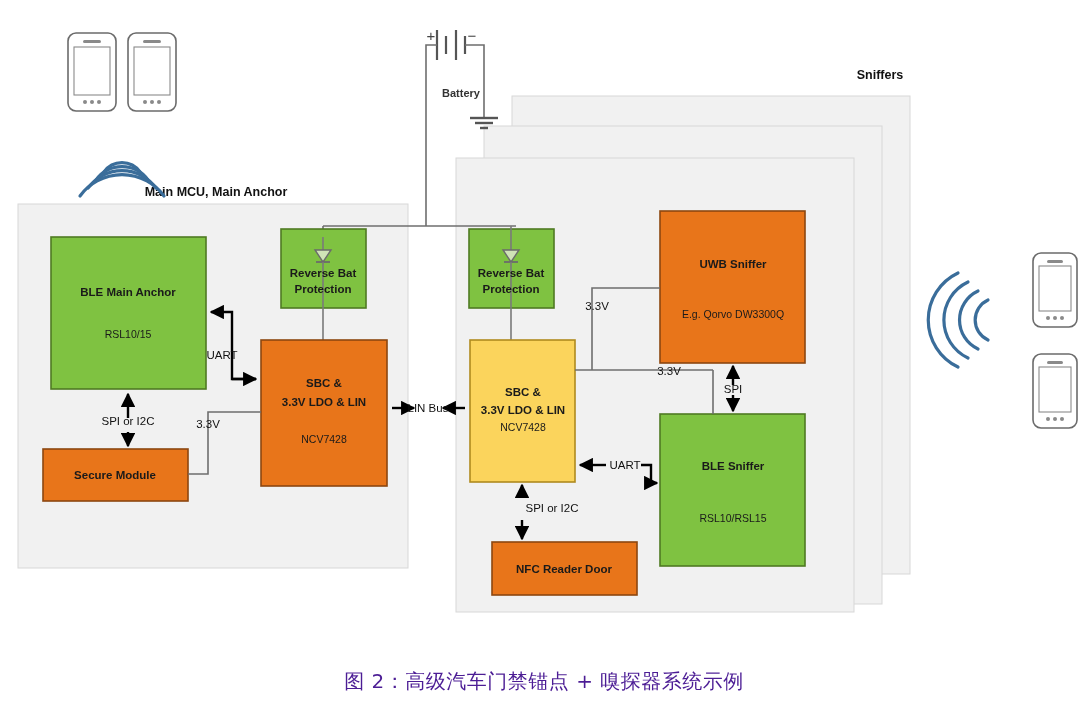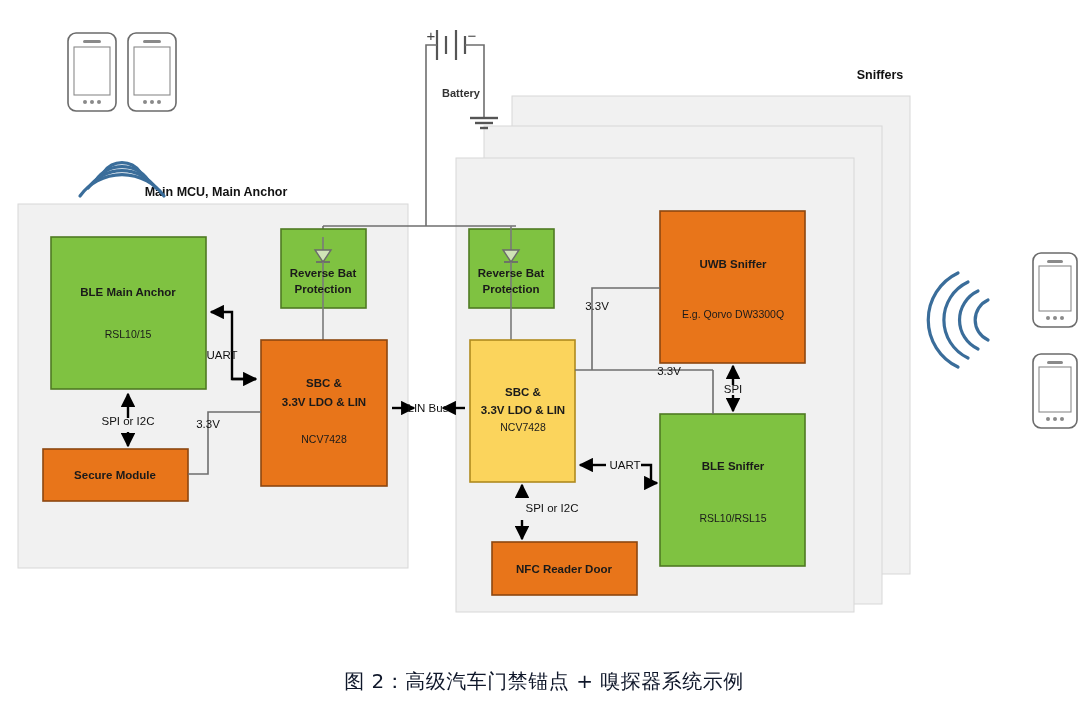--- a/index.html
+++ b/index.html
@@ -6,21 +6,21 @@
   body{width:1088px;height:720px;font-family:"Liberation Sans",sans-serif;overflow:hidden;}
   #stage{position:relative;width:1088px;height:720px;background:#fff;}
   svg{display:block;}
   .blk-title{font-family:"Liberation Sans",sans-serif;font-weight:bold;font-size:11.5px;fill:#1a1a1a;}
   .blk-sub{font-family:"Liberation Sans",sans-serif;font-size:10.5px;fill:#1a1a1a;}
   .panel-title{font-family:"Liberation Sans",sans-serif;font-weight:bold;font-size:12.5px;fill:#111;}
   .wire-label{font-family:"Liberation Sans",sans-serif;font-size:11.5px;fill:#111;}
   .batt-label{font-family:"Liberation Sans",sans-serif;font-weight:bold;font-size:11px;fill:#333;}
   .sign{font-family:"Liberation Sans",sans-serif;font-size:15px;fill:#444;}
   .caption{position:absolute;left:0;top:668px;width:1088px;text-align:center;
-           font-family:"DejaVu Sans","Liberation Sans",sans-serif;font-size:20px;color:#0f172a;letter-spacing:.5px;}
+           font-family:"DejaVu Sans","Liberation Sans",sans-serif;font-size:20px;color:#4c1d95;letter-spacing:.5px;}
 </style>
 </head>
 <body>
 
 <div id="stage">
 
 <svg width="1088" height="660" viewBox="0 0 1088 660">
   <defs>
     <marker id="ah" viewBox="0 0 10 10" refX="9" refY="5" markerWidth="6" markerHeight="6" orient="auto-start-reverse">
       <path d="M0,0 L10,5 L0,10 z" fill="#000"></path>

